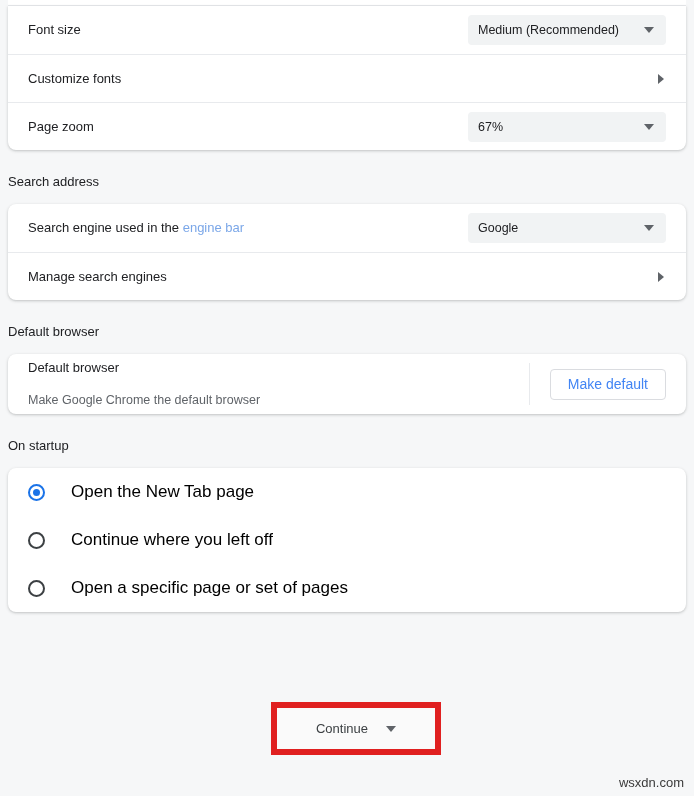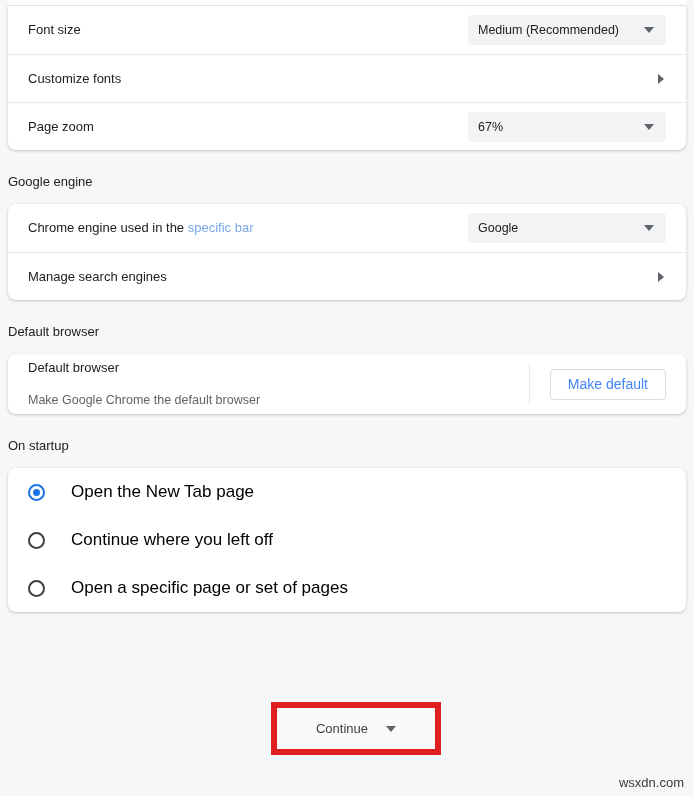--- a/index.html
+++ b/index.html
@@ -243,29 +243,29 @@
       <div class="dropdown">
         <span>67%</span>
         <span class="dd-caret"></span>
       </div>
     </div>
 
   </div>
 
   <div class="spacer-24"></div>
 
-  <div class="section-header">Google engine</div>
+  <div class="section-header">Search address</div>
 
   <div class="spacer-14"></div>
 
   <div class="card">
 
     <div class="row">
       <div class="row-label">
-        <span>Chrome engine used in the </span><a href="#" class="link-inline">specific bar</a>
+        <span>Search engine used in the </span><a href="#" class="link-inline">engine bar</a>
       </div>
       <div class="dropdown">
         <span>Google</span>
         <span class="dd-caret"></span>
       </div>
     </div>
 
     <div class="row">
       <div class="row-label">Manage search engines</div>
       <span class="subpage-arrow"></span>

